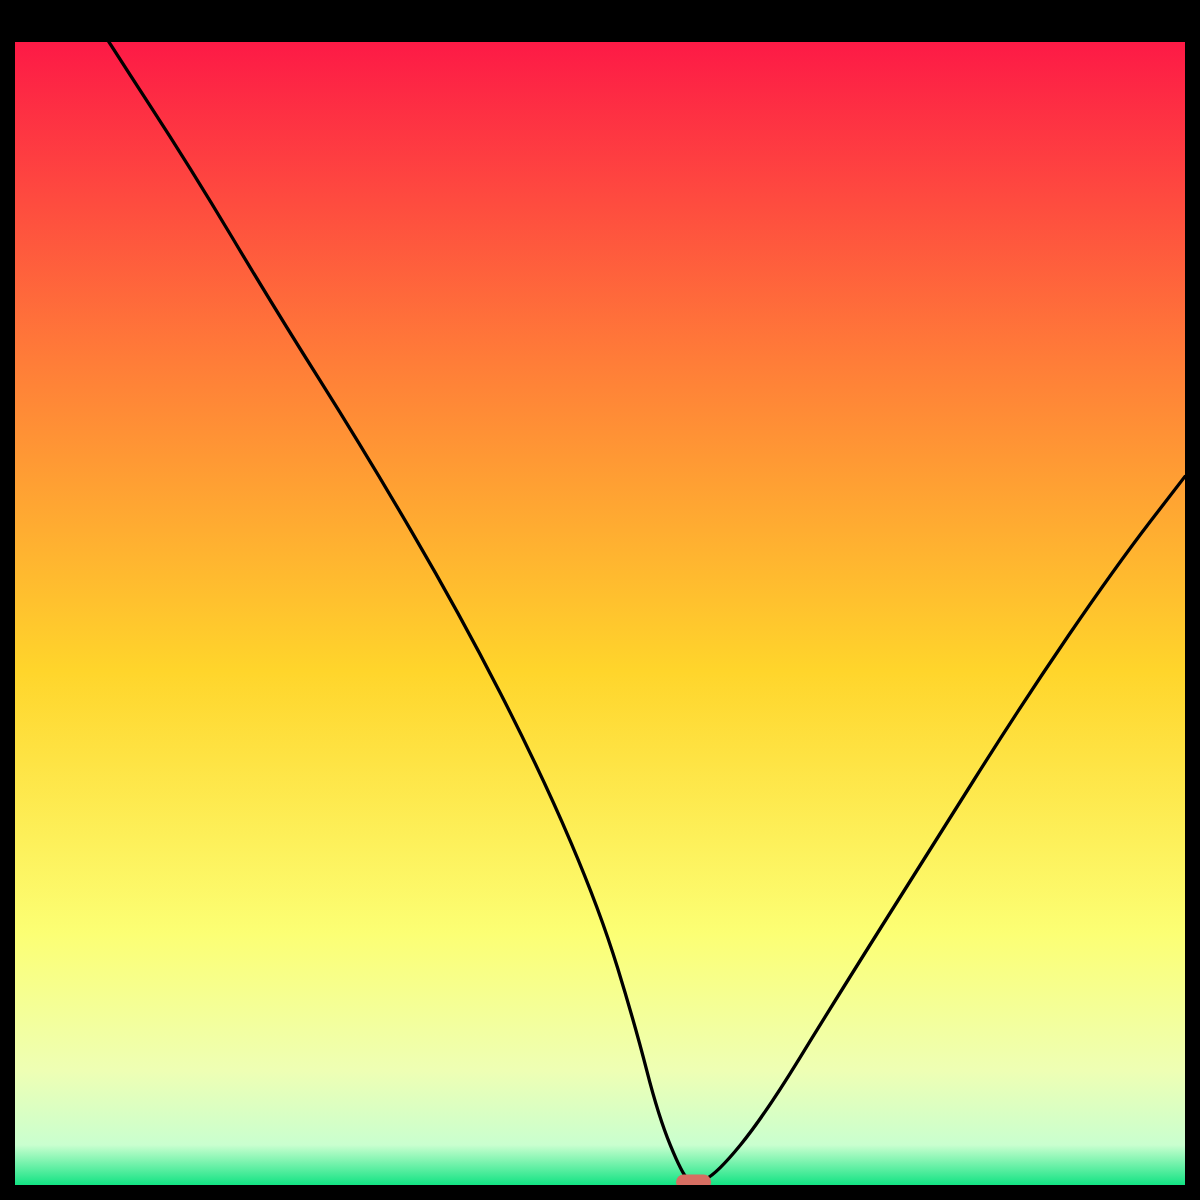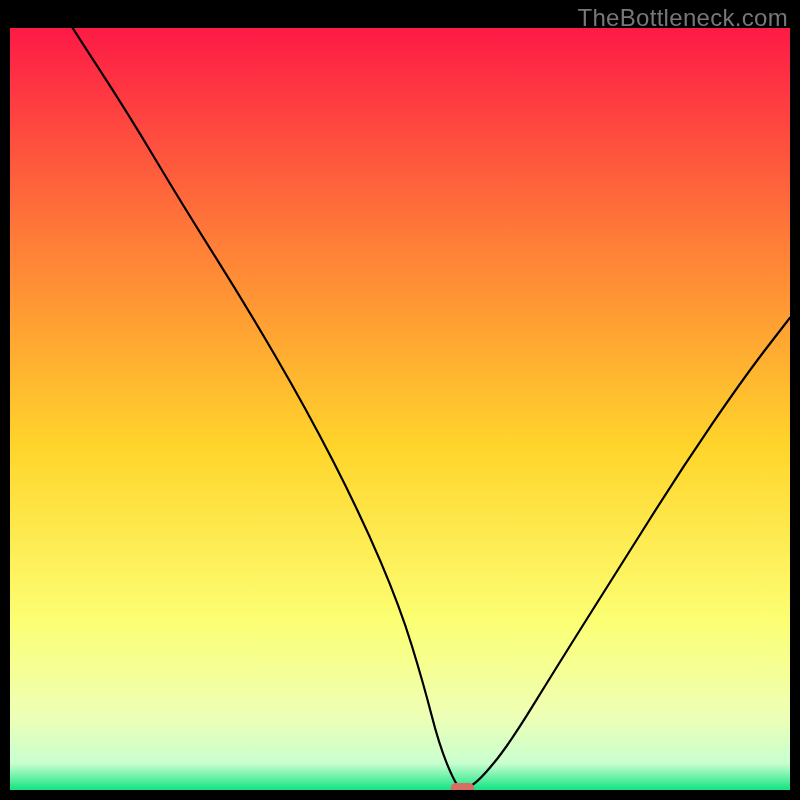--- a/index.html
+++ b/index.html
@@ -42,21 +42,20 @@
     stroke: #000;
     stroke-width: 2.2;
     stroke-linejoin: round;
     stroke-linecap: round;
   }
 </style>
 </head>
 <body>
 
 <div class="frame">
-  <div class="watermark">TheBottleneck.com</div>
 
   <div class="plot-wrap">
     <svg id="plot-svg" viewBox="0 0 780 762" width="780" height="762">
       <defs>
         <linearGradient id="bg-grad" x1="0" y1="0" x2="0" y2="1">
             <stop offset="0%" stop-color="#fd1a46"></stop>
             <stop offset="28.000000000000004%" stop-color="#ff7d38"></stop>
             <stop offset="55.00000000000001%" stop-color="#ffd52b"></stop>
             <stop offset="78%" stop-color="#fcff74"></stop>
             <stop offset="90%" stop-color="#eeffb4"></stop>

